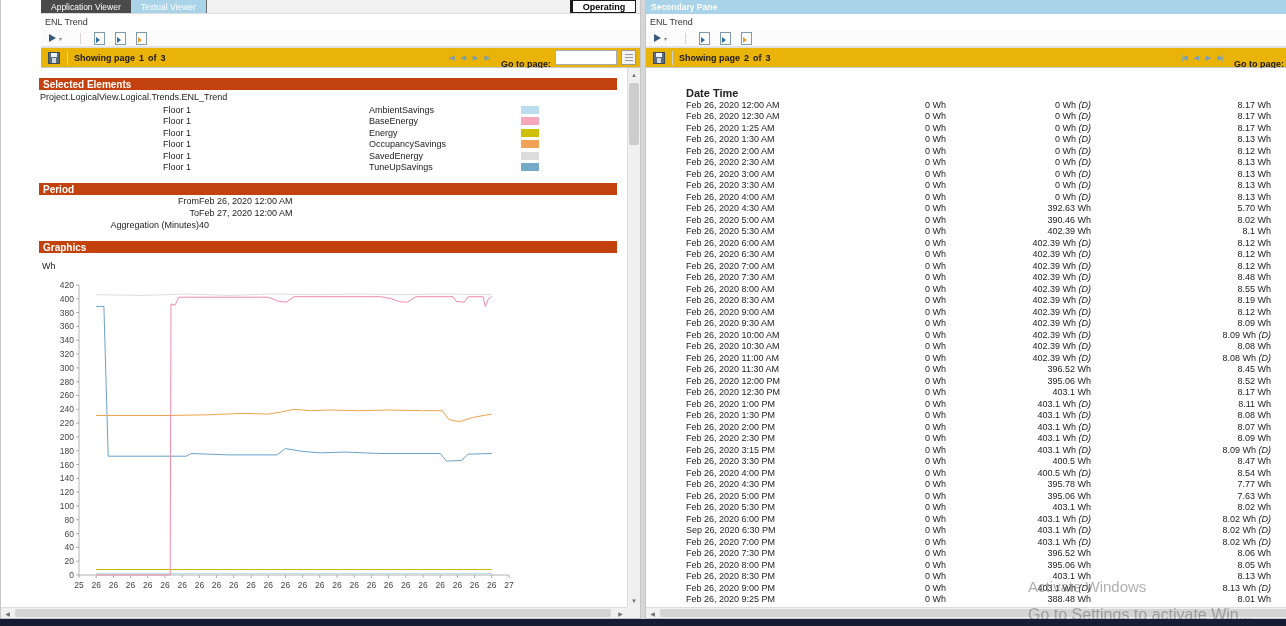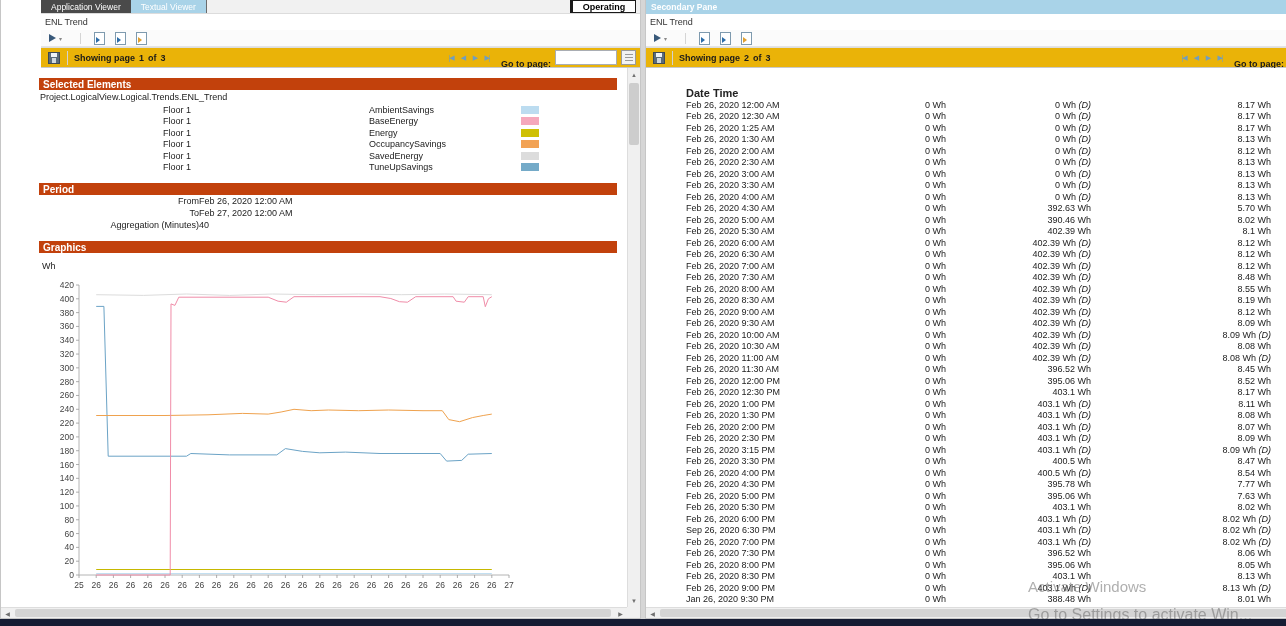--- a/index.html
+++ b/index.html
@@ -606,21 +606,21 @@
             <span class="tc c2">403.1 Wh</span>
             <span class="tc c3">8.13 Wh</span>
           </div>
           <div class="trow">
             <span class="tc c0">Feb 26, 2020 9:00 PM</span>
             <span class="tc c1">0 Wh</span>
             <span class="tc c2">403.1 Wh <i>(D)</i></span>
             <span class="tc c3">8.13 Wh <i>(D)</i></span>
           </div>
           <div class="trow">
-            <span class="tc c0">Jan 26, 2020 9:30 PM</span>
+            <span class="tc c0">Feb 26, 2020 9:25 PM</span>
             <span class="tc c1">0 Wh</span>
             <span class="tc c2">388.48 Wh</span>
             <span class="tc c3">8.01 Wh</span>
           </div>
         </div>
     </div>
 
     <div class="vscroll">
       <div class="sb-arrow up">▲</div>
       <div class="vthumb" style="top:20px; height:215px;"></div>

